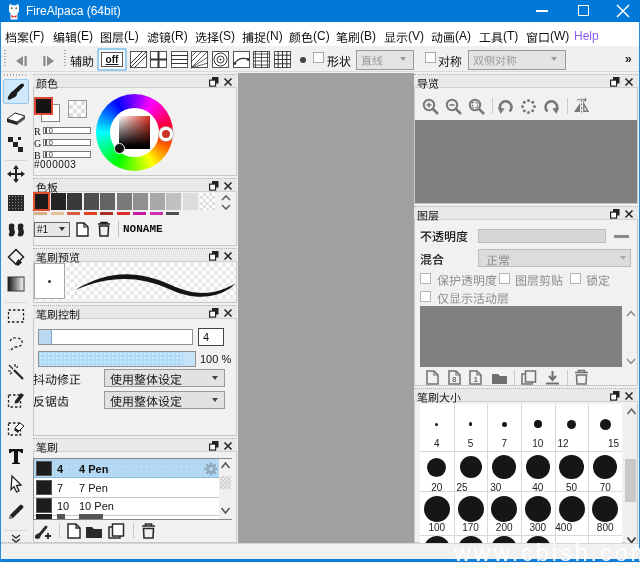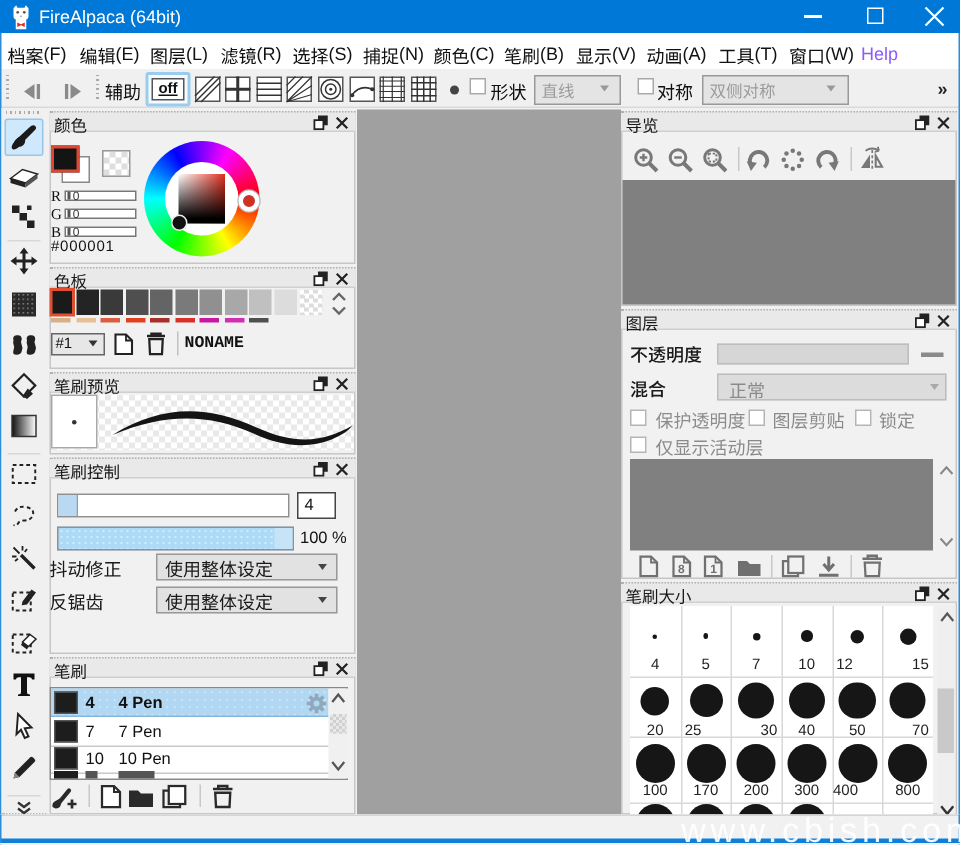--- a/index.html
+++ b/index.html
@@ -255,21 +255,21 @@
 <div class="abs" style="left:45px;top:128px;width:2px;height:5px;background:#555"></div>
 <div class="abs" style="left:48.5px;top:126px;font:8px 'Liberation Sans';color:#333">0</div>
 <div class="abs" style="left:34px;top:138px;font:10px 'Liberation Serif';color:#111">G</div>
 <div class="abs" style="left:43px;top:139px;width:48px;height:7px;background:#fff;border:1px solid #777"></div>
 <div class="abs" style="left:45px;top:140px;width:2px;height:5px;background:#555"></div>
 <div class="abs" style="left:48.5px;top:138px;font:8px 'Liberation Sans';color:#333">0</div>
 <div class="abs" style="left:34px;top:150px;font:10px 'Liberation Serif';color:#111">B</div>
 <div class="abs" style="left:43px;top:151px;width:48px;height:7px;background:#fff;border:1px solid #777"></div>
 <div class="abs" style="left:45px;top:152px;width:2px;height:5px;background:#555"></div>
 <div class="abs" style="left:48.5px;top:150px;font:8px 'Liberation Sans';color:#333">0</div>
-<div class="abs" style="left:34px;top:159px;font:10px 'Liberation Sans';color:#111;letter-spacing:0.5px">#000001</div>
+<div class="abs" style="left:34px;top:159px;font:10px 'Liberation Sans';color:#111;letter-spacing:0.5px">#000003</div>
 <div class="abs" style="left:96px;top:93.5px;width:77px;height:77px;border-radius:50%;
       background:conic-gradient(from 90deg,#f00,#ff0 60deg,#0f0 120deg,#0ff 180deg,#00f 240deg,#f0f 300deg,#f00)"></div>
 <div class="abs" style="left:110px;top:107.5px;width:49px;height:49px;border-radius:50%;background:#fff"></div>
 <div class="abs" style="left:119px;top:115.5px;width:31px;height:33px;
       background:linear-gradient(to bottom,rgba(0,0,0,0) 0%,#000 90%),linear-gradient(to right,#fff,#e03020)"></div>
 <div class="abs" style="left:114px;top:142.5px;width:11px;height:11px;border-radius:50%;background:#111;border:1.5px solid #eee"></div>
 <div class="abs" style="left:159px;top:126.5px;width:14px;height:14px;border-radius:50%;background:#cc3326;border:3.5px solid #fff;box-shadow:0 0 0 0.8px #b8b8b8"></div>
 <div class="panel" style="left:33px;top:178px;width:204px;height:68px"></div>
 <div class="abs" style="left:33px;top:178px;width:204px;height:14px;background:#e9e9e9;border-bottom:1px solid #d0d0d0;border-top:1px dotted #b0b0b0"></div>
 <svg style="position:absolute;left:36px;top:179.2px" width="22" height="16">
@@ -604,27 +604,27 @@
 <div class="abs" style="left:523.8px;top:438px;width:28px;text-align:center;font:10px 'Liberation Sans';color:#222">10</div>
 <div class="abs" style="left:567.0px;top:419.5px;width:9px;height:9px;border-radius:50%;background:#161616"></div>
 <div class="abs" style="left:557.5px;top:438px;width:28px;font:10px 'Liberation Sans';color:#222">12</div>
 <div class="abs" style="left:599.7px;top:418.5px;width:11px;height:11px;border-radius:50%;background:#161616"></div>
 <div class="abs" style="left:591.2px;top:438px;width:28px;text-align:right;font:10px 'Liberation Sans';color:#222">15</div>
 <div class="abs" style="left:427.3px;top:457.5px;width:19px;height:19px;border-radius:50%;background:#161616"></div>
 <div class="abs" style="left:422.8px;top:481.5px;width:28px;text-align:center;font:10px 'Liberation Sans';color:#222">20</div>
 <div class="abs" style="left:459.5px;top:456.0px;width:22px;height:22px;border-radius:50%;background:#161616"></div>
 <div class="abs" style="left:456.5px;top:481.5px;width:28px;text-align:left;font:10px 'Liberation Sans';color:#222">25</div>
 <div class="abs" style="left:492.2px;top:455.0px;width:24px;height:24px;border-radius:50%;background:#161616"></div>
-<div class="abs" style="left:490.2px;top:481.5px;width:28px;text-align:right;font:10px 'Liberation Sans';color:#222">30</div>
+<div class="abs" style="left:490.2px;top:481.5px;width:28px;text-align:left;font:10px 'Liberation Sans';color:#222">30</div>
 <div class="abs" style="left:525.6px;top:454.8px;width:24.5px;height:24.5px;border-radius:50%;background:#161616"></div>
 <div class="abs" style="left:523.8px;top:481.5px;width:28px;text-align:center;font:10px 'Liberation Sans';color:#222">40</div>
 <div class="abs" style="left:559.2px;top:454.8px;width:24.5px;height:24.5px;border-radius:50%;background:#161616"></div>
 <div class="abs" style="left:557.5px;top:481.5px;width:28px;text-align:center;font:10px 'Liberation Sans';color:#222">50</div>
 <div class="abs" style="left:592.9px;top:454.8px;width:24.5px;height:24.5px;border-radius:50%;background:#161616"></div>
-<div class="abs" style="left:591.2px;top:481.5px;width:28px;text-align:right;font:10px 'Liberation Sans';color:#222">70</div>
+<div class="abs" style="left:591.2px;top:481.5px;width:28px;text-align:center;font:10px 'Liberation Sans';color:#222">70</div>
 <div class="abs" style="left:423.8px;top:495.5px;width:26px;height:26px;border-radius:50%;background:#161616"></div>
 <div class="abs" style="left:422.8px;top:522px;width:28px;text-align:center;font:10px 'Liberation Sans';color:#222">100</div>
 <div class="abs" style="left:457.5px;top:495.5px;width:26px;height:26px;border-radius:50%;background:#161616"></div>
 <div class="abs" style="left:456.5px;top:522px;width:28px;text-align:center;font:10px 'Liberation Sans';color:#222">170</div>
 <div class="abs" style="left:491.2px;top:495.5px;width:26px;height:26px;border-radius:50%;background:#161616"></div>
 <div class="abs" style="left:490.2px;top:522px;width:28px;text-align:center;font:10px 'Liberation Sans';color:#222">200</div>
 <div class="abs" style="left:524.8px;top:495.5px;width:26px;height:26px;border-radius:50%;background:#161616"></div>
 <div class="abs" style="left:523.8px;top:522px;width:28px;text-align:center;font:10px 'Liberation Sans';color:#222">300</div>
 <div class="abs" style="left:558.5px;top:495.5px;width:26px;height:26px;border-radius:50%;background:#161616"></div>
 <div class="abs" style="left:544px;top:522px;width:28px;text-align:right;font:10px 'Liberation Sans';color:#222">400</div>

